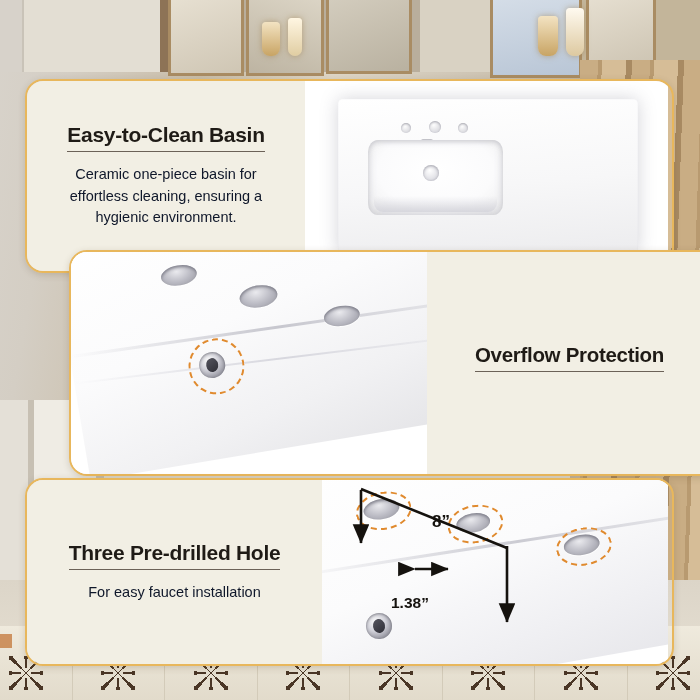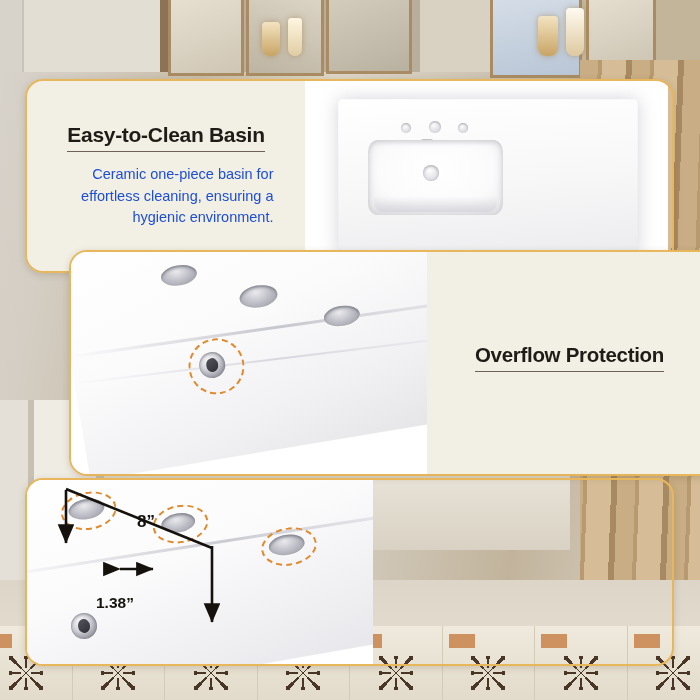--- a/index.html
+++ b/index.html
@@ -65,21 +65,21 @@
   #panel1 .imgside{width:363px;}
   #panel2 .txtside{width:285px;padding:0 12px;order:2;}
   #panel2 .imgside{width:356px;order:1;}
   #panel3 .txtside{width:295px;padding:0 14px;}
   #panel3 .imgside{width:346px;}
 
   .heading{font-size:21px;font-weight:bold;color:#1f1b16;letter-spacing:-.3px;
     padding-bottom:4px;border-bottom:1.5px solid #6c6258;margin:0 0 12px 0;white-space:nowrap;}
   #panel2 .heading{font-size:20.5px;}
   #panel3 .heading{font-size:21px;}
-  .body-txt{font-size:14.5px;line-height:1.5;color:#1d4ed8;text-align:right;margin:0;max-width:215px;}
+  .body-txt{font-size:14.5px;line-height:1.5;color:#0f172a;text-align:center;margin:0;max-width:215px;}
   #panel2 .body-txt{max-width:245px;}
   #panel3 .body-txt{font-size:14.5px;max-width:260px;}
 
   
   .sink-top{position:absolute;left:33px;top:18px;width:300px;height:155px;
     border-radius:4px;background:linear-gradient(175deg,#ffffff 0%,#f7f7f8 55%,#ececee 100%);
     box-shadow:0 0 18px rgba(205,205,210,.85), inset 0 0 1px #d8d8dc;}
   .sink-basin{position:absolute;left:30px;top:41px;width:135px;height:75px;
     border-radius:10px/12px;
     background:radial-gradient(ellipse at 50% 40%,#ffffff 0%,#fbfbfc 60%,#ececed 100%);
@@ -207,20 +207,24 @@
         <div class="ovf-chrome"></div>
         <div class="dash-ring dr-ovf"></div>
       </div>
     </div>
     <div class="txtside">
       <h2 class="heading">Overflow Protection</h2>
     </div>
   </div>
 
   <div class="panel" id="panel3">
+    <div class="txtside">
+      <h2 class="heading">Three Pre-drilled Hole</h2>
+      <p class="body-txt">For easy faucet installation</p>
+    </div>
     <div class="imgside">
       <div class="sink-ang3">
         <div class="ridge"></div>
         <div class="ahole h3a"></div>
         <div class="ahole h3b"></div>
         <div class="ahole h3c"></div>
         <div class="dash-ring dr-a"></div>
         <div class="dash-ring dr-b"></div>
         <div class="dash-ring dr-c"></div>
       </div>

